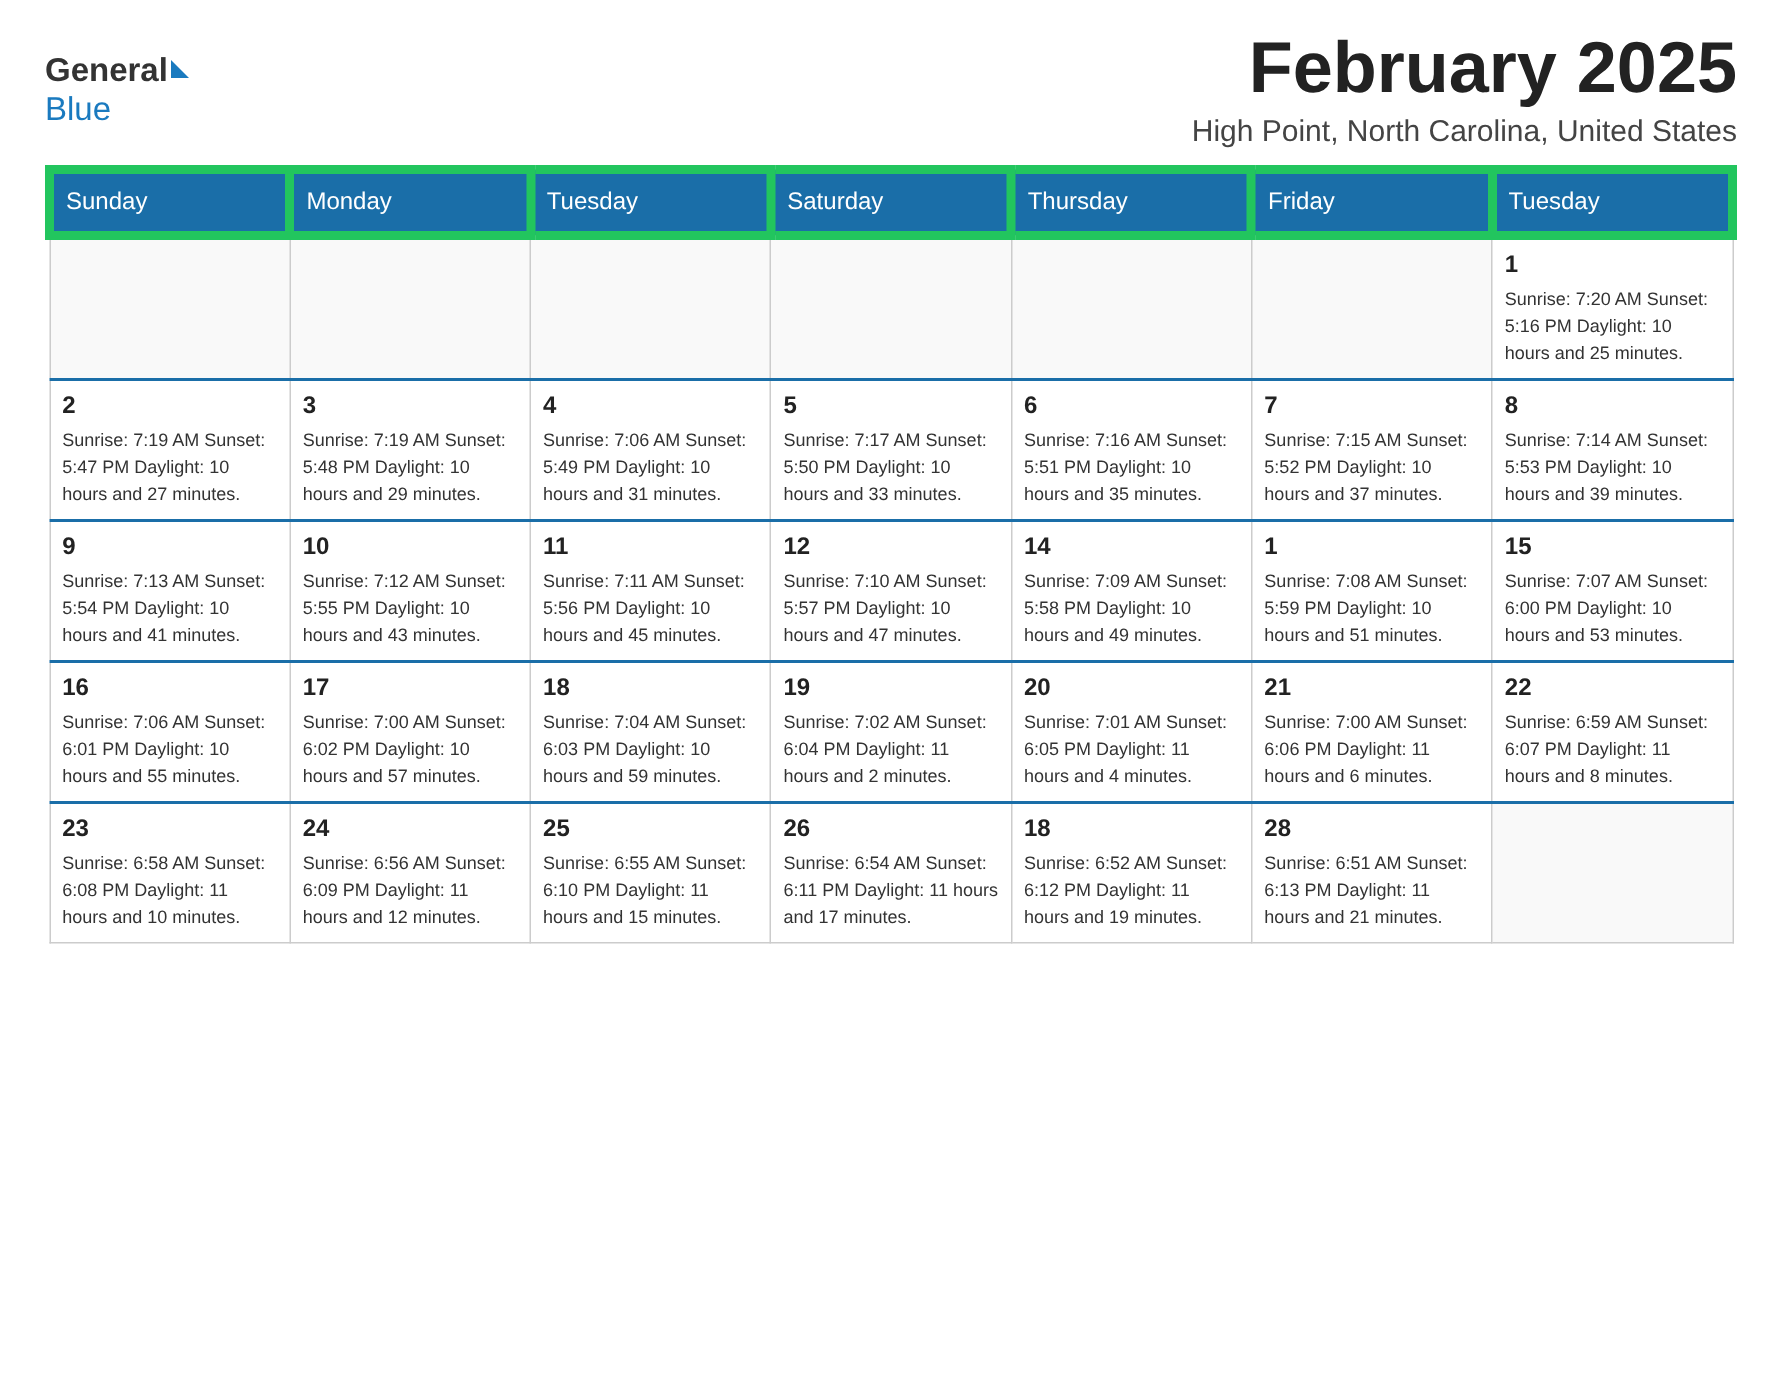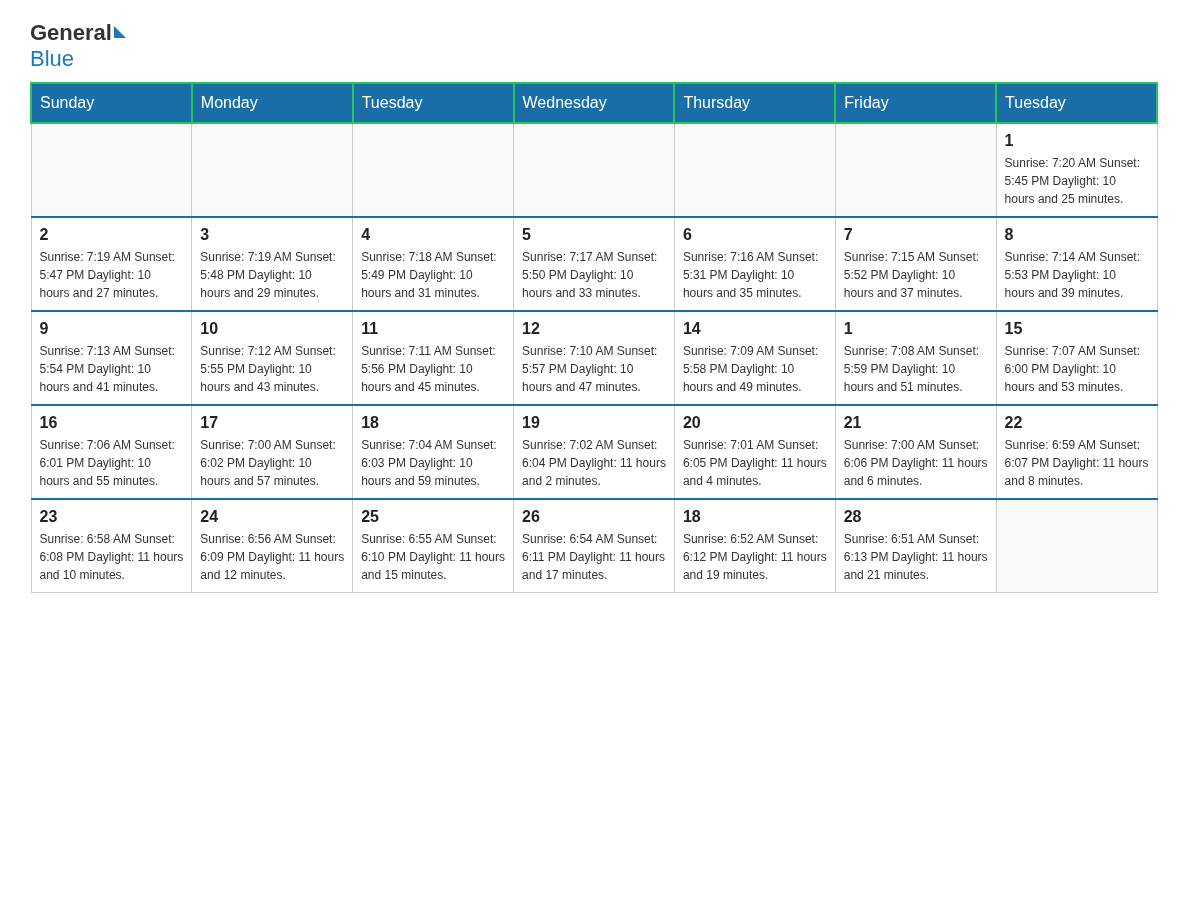--- a/index.html
+++ b/index.html
@@ -61,21 +61,21 @@
       border-collapse: collapse;
       margin-top: 10px;
     }
     .calendar thead th {
       background-color: #1a6ea8;
       color: #fff;
       padding: 10px 8px;
       font-size: 16px;
       font-weight: normal;
       text-align: left;
-      border: 2px solid #22c55e;
+      border: 6px solid #22c55e;
     }
     .calendar tbody td {
       vertical-align: top;
       padding: 8px;
       border: 1px solid #ccc;
       width: 14.28%;
       font-size: 12px;
       color: #333;
       min-height: 100px;
     }
@@ -102,78 +102,82 @@
 <body>
 
 <div class="header">
   <div class="logo">
     <div class="logo-general">
       <span>General</span>
         <span class="logo-triangle"></span>
     </div>
     <div class="logo-blue">Blue</div>
   </div>
+  <div class="title-section">
+    <div class="month-title">February 2025</div>
+    <div class="location-title">High Point, North Carolina, United States</div>
+  </div>
 </div>
 
 <table class="calendar">
   <thead>
     <tr>
     <th>Sunday</th>
         <th>Monday</th>
         <th>Tuesday</th>
-        <th>Wednesday</th>
+        <th>Saturday</th>
         <th>Thursday</th>
         <th>Friday</th>
         <th>Tuesday</th>
       </tr>
   </thead>
   <tbody>
   <tr>
         <td class="empty-cell"></td>
         <td class="empty-cell"></td>
         <td class="empty-cell"></td>
         <td class="empty-cell"></td>
         <td class="empty-cell"></td>
         <td class="empty-cell"></td>
         <td>
           <span class="day-number">1</span>
           <div class="day-info">Sunrise: 7:20 AM
-Sunset: 5:45 PM
+Sunset: 5:16 PM
 Daylight: 10 hours and 25 minutes.</div>
         </td>
       </tr>
       <tr>
         <td>
           <span class="day-number">2</span>
           <div class="day-info">Sunrise: 7:19 AM
 Sunset: 5:47 PM
 Daylight: 10 hours and 27 minutes.</div>
         </td>
         <td>
           <span class="day-number">3</span>
           <div class="day-info">Sunrise: 7:19 AM
 Sunset: 5:48 PM
 Daylight: 10 hours and 29 minutes.</div>
         </td>
         <td>
           <span class="day-number">4</span>
-          <div class="day-info">Sunrise: 7:18 AM
+          <div class="day-info">Sunrise: 7:06 AM
 Sunset: 5:49 PM
 Daylight: 10 hours and 31 minutes.</div>
         </td>
         <td>
           <span class="day-number">5</span>
           <div class="day-info">Sunrise: 7:17 AM
 Sunset: 5:50 PM
 Daylight: 10 hours and 33 minutes.</div>
         </td>
         <td>
           <span class="day-number">6</span>
           <div class="day-info">Sunrise: 7:16 AM
-Sunset: 5:31 PM
+Sunset: 5:51 PM
 Daylight: 10 hours and 35 minutes.</div>
         </td>
         <td>
           <span class="day-number">7</span>
           <div class="day-info">Sunrise: 7:15 AM
 Sunset: 5:52 PM
 Daylight: 10 hours and 37 minutes.</div>
         </td>
         <td>
           <span class="day-number">8</span>

